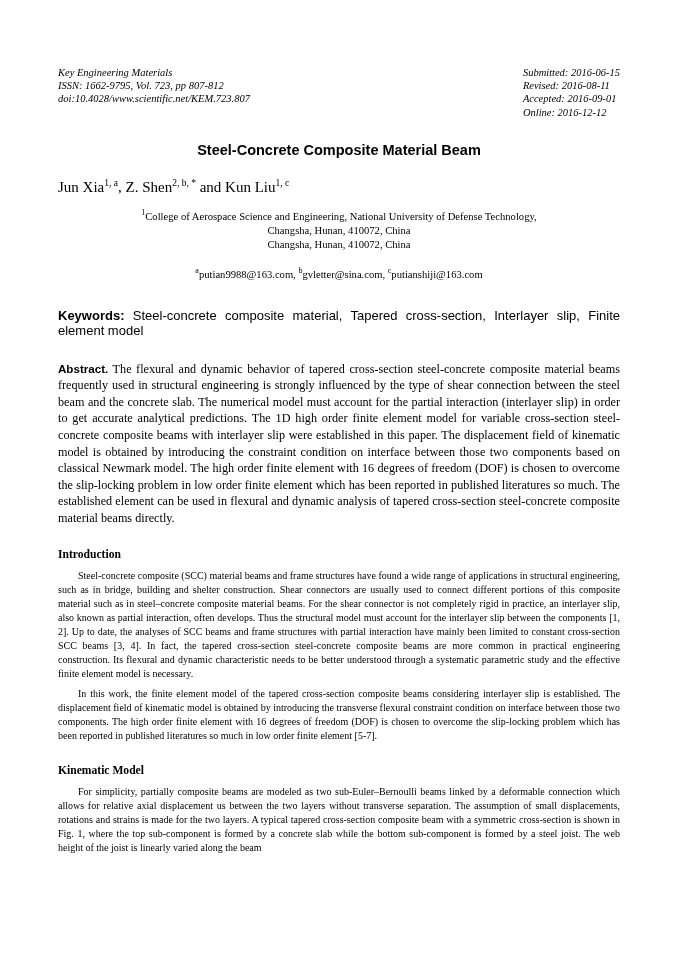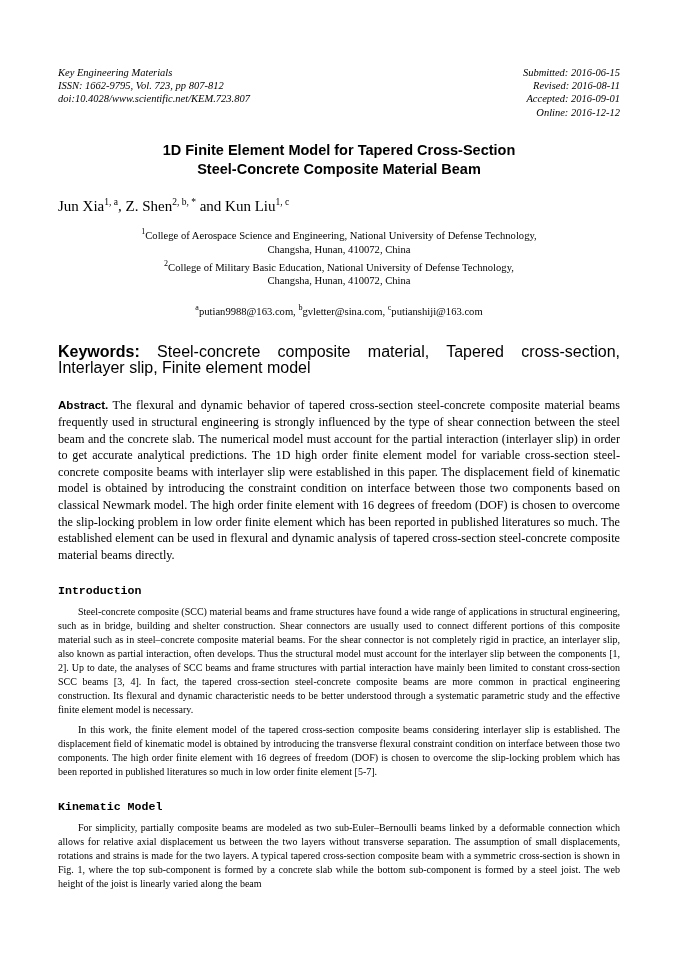--- a/index.html
+++ b/index.html
@@ -26,21 +26,21 @@
   
   .header {
     display: flex;
     justify-content: space-between;
     align-items: flex-start;
     font-style: italic;
     font-size: 10.5px;
     line-height: 13.2px;
   }
   .header-left { text-align: left; }
-  .header-right { text-align: right; }
+  .header-right { }
 
   
   .title {
     margin-top: 22px;
     text-align: center;
     font-family: "Liberation Sans", sans-serif;
     font-weight: bold;
     font-size: 14.5px;
     line-height: 19px;
   }
@@ -66,21 +66,21 @@
     margin-top: 12px;
     text-align: center;
     font-size: 10.6px;
     line-height: 14.2px;
   }
   .emails sup { font-size: 8px; }
 
   
   .keywords {
     margin-top: 26px;
-    font-size: 16px;
+    font-size: 13px;
     line-height: 15.5px;
     text-align: justify;
     font-family: "Liberation Sans", sans-serif;
   }
   .keywords .kw-label {
     font-weight: bold;
   }
   .keywords .kw-body {
     font-family: "Liberation Sans", sans-serif;
   }
@@ -94,21 +94,21 @@
   }
   .abstract .ab-label {
     font-family: "Liberation Sans", sans-serif;
     font-weight: bold;
     font-size: 11.6px;
   }
 
   
   .section-heading {
     margin-top: 20px;
-    font-family: Liberation Mono, monospace;
+    font-family: Liberation Serif, serif;
     font-weight: bold;
     font-size: 11.6px;
     line-height: 16px;
   }
   .body-par {
     margin-top: 6px;
     font-size: 10px;
     line-height: 14px;
     text-align: justify;
     text-indent: 20px;
@@ -127,36 +127,32 @@
     </div>
     <div class="header-right">
       <div>Submitted: 2016-06-15</div>
       <div>Revised: 2016-08-11</div>
       <div>Accepted: 2016-09-01</div>
       <div>Online: 2016-12-12</div>
     </div>
   </div>
 
   <div class="title">
-    <div>1D Finite Element Model for Tapered Cross-Section</div>
     <div>Steel-Concrete Composite Material Beam</div>
   </div>
 
   <div class="authors">
     <span>Jun Xia</span><sup>1, a</sup><span>, </span><span>Z. Shen</span><sup>2, b, *</sup><span> and </span><span>Kun Liu</span><sup>1, c</sup>
   </div>
 
   <div class="affiliations">
     <div>
       <sup>1</sup><span>College of Aerospace Science and Engineering, National University of Defense Technology,</span>
     </div>
     <div>Changsha, Hunan, 410072, China</div>
-    <div>
-      <sup>2</sup><span>College of Military Basic Education, National University of Defense Technology,</span>
-    </div>
     <div>Changsha, Hunan, 410072, China</div>
   </div>
 
   <div class="emails">
     <sup>a</sup><span>putian9988@163.com, </span><sup>b</sup><span>gvletter@sina.com, </span><sup>c</sup><span>putianshiji@163.com</span>
   </div>
 
   <div class="keywords">
     <span class="kw-label">Keywords:</span>
     <span class="kw-body">Steel-concrete composite material, Tapered cross-section, Interlayer slip, Finite element model</span>

